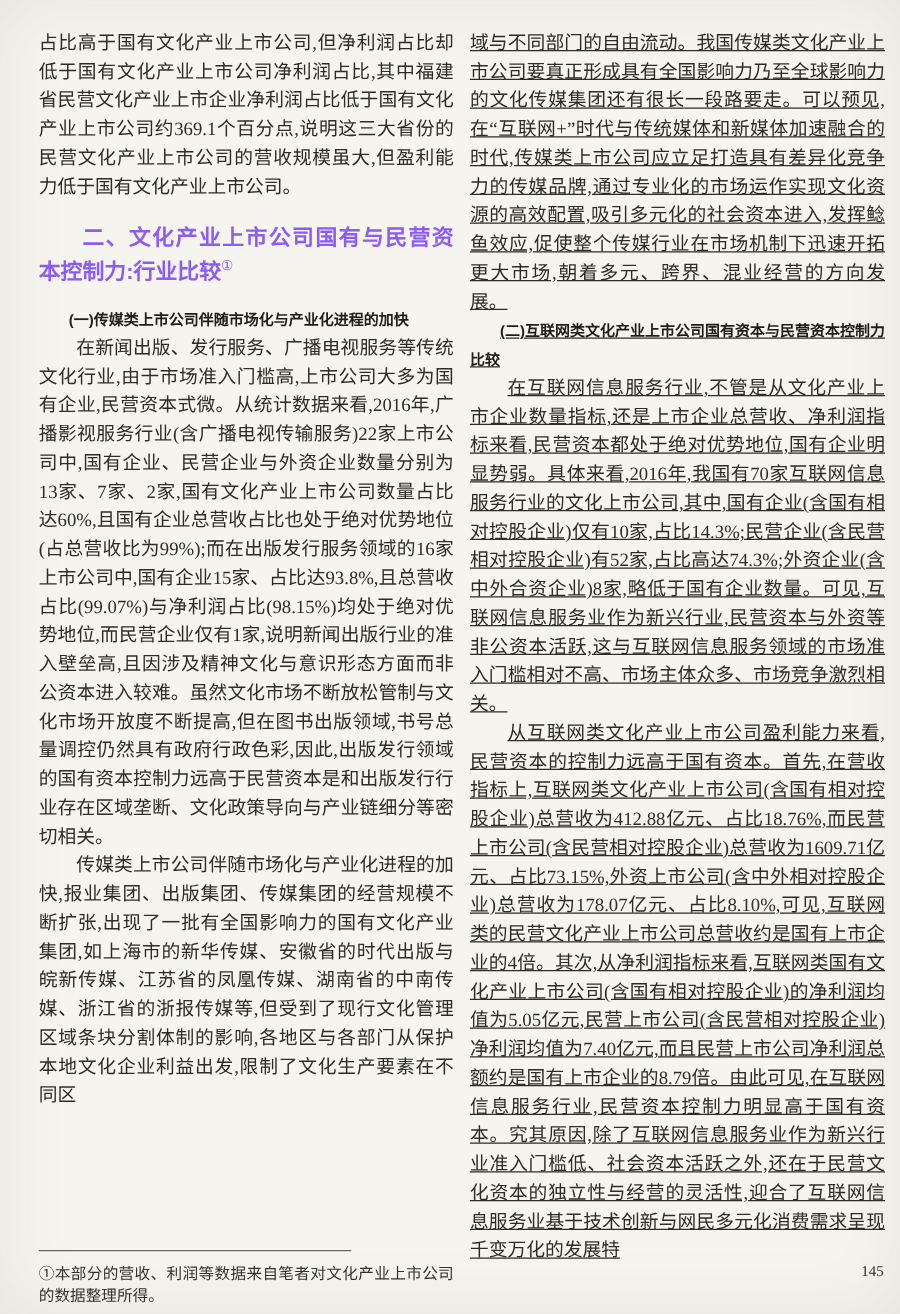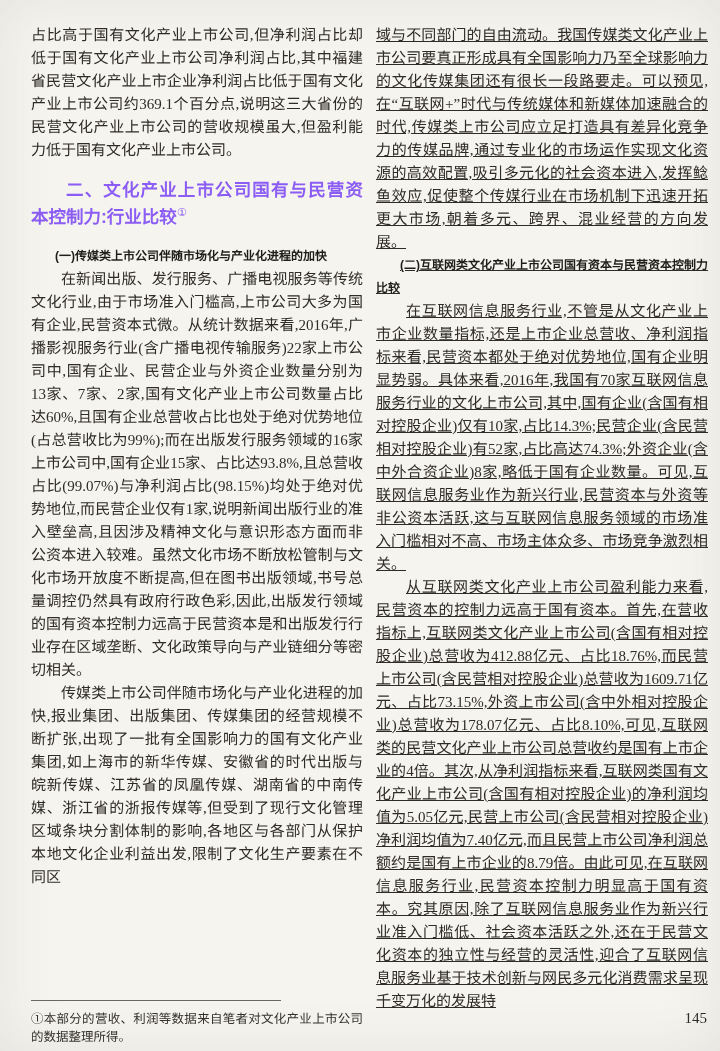--- a/index.html
+++ b/index.html
@@ -48,21 +48,21 @@
   .footnote-text{
     margin:0;
     font-family:"Liberation Serif","DejaVu Serif",serif;
     font-size:12.5px;line-height:18px;color:#35322e;
     text-align:justify;
   }
   .pageno{
     position:absolute;top:1010px;left:376px;width:331px;
     text-align:right;
     font-family:"Liberation Serif","DejaVu Serif",serif;
-    font-size:15px;color:#2e2b28;
+    font-size:12px;color:#2e2b28;
   }
 </style>
 </head>
 <body>
 
 <div class="page">
 
   <div class="col col-left">
     <p class="body cont">占比高于国有文化产业上市公司,但净利润占比却低于国有文化产业上市公司净利润占比,其中福建省民营文化产业上市企业净利润占比低于国有文化产业上市公司约369.1个百分点,说明这三大省份的民营文化产业上市公司的营收规模虽大,但盈利能力低于国有文化产业上市公司。</p>
 

